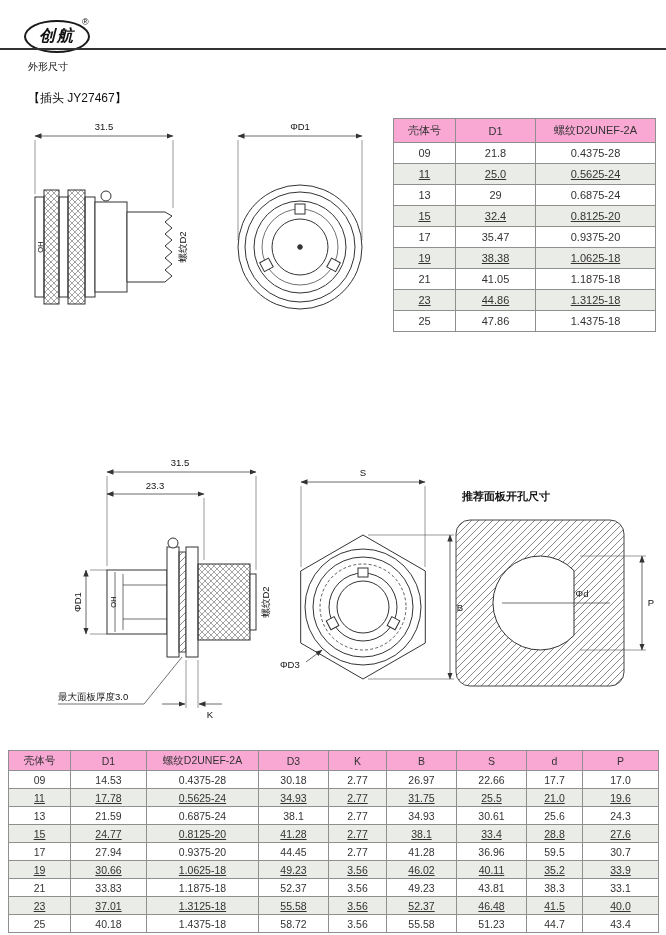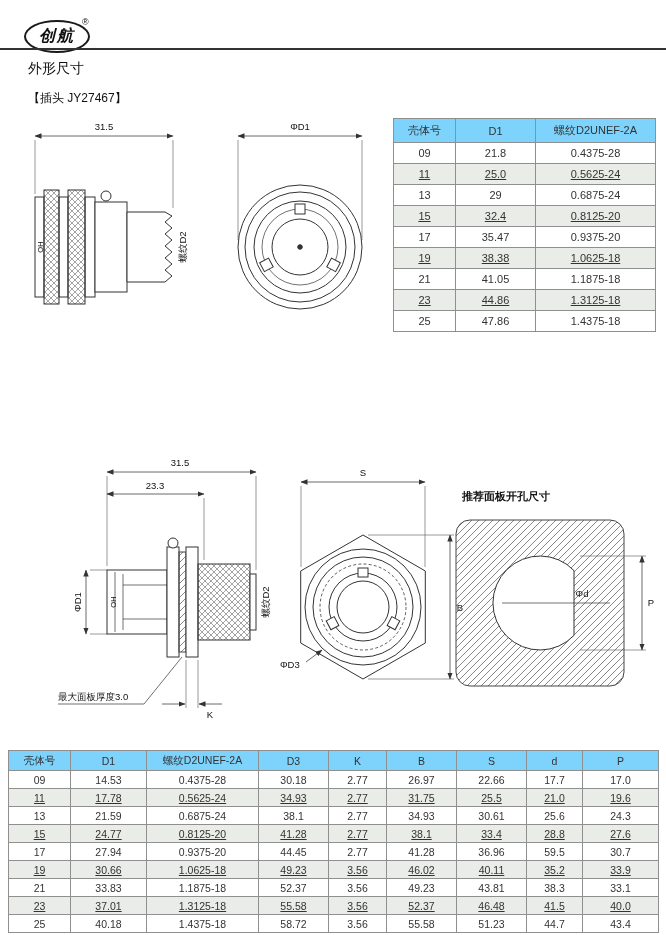--- a/index.html
+++ b/index.html
@@ -5,21 +5,21 @@
   html,body{margin:0;padding:0;background:#fff;}
   .page{position:relative;width:666px;height:935px;background:#fff;
         font-family:"Liberation Sans","DejaVu Sans",sans-serif;color:#111;overflow:hidden;}
   .logo{position:absolute;left:24px;top:20px;white-space:nowrap;}
   .logo-text{display:inline-block;border:2px solid #1a1a1a;border-radius:50%;
              padding:4px 13px;font-style:italic;font-weight:bold;font-size:16px;letter-spacing:2px;}
   .reg{font-size:9px;vertical-align:top;position:relative;top:-3px;left:-8px;font-style:normal;}
   .doc-title{position:absolute;left:150px;right:8px;top:16px;text-align:center;
              font-size:15px;font-weight:bold;}
   .header-rule{position:absolute;left:0;top:48px;width:666px;border-top:2px solid #333;height:0;}
-  .sec-title{position:absolute;left:28px;top:60px;font-size:14px;}
+  .sec-title{position:absolute;left:28px;top:60px;font-size:10px;}
   .sub-heading{position:absolute;font-size:12px;}
   .h-plug{left:28px;top:90px;}
   .h-recep{left:10px;top:402px;}
   .cut-title{position:absolute;left:462px;top:489px;font-size:11px;font-weight:bold;}
   svg{position:absolute;overflow:visible;}
   .svg-defs{left:0;top:0;}
   .svg-psv{left:15px;top:112px;}
   .svg-pfv{left:210px;top:112px;}
   .svg-rsv{left:52px;top:452px;}
   .svg-rfv{left:268px;top:462px;}
@@ -28,21 +28,21 @@
   .knurlfill{fill:url(#knurl);stroke:#333;stroke-width:1;}
   .hatchfill{fill:url(#hatch);stroke:#444;stroke-width:1;}
   .dim{stroke:#444;stroke-width:0.8;fill:none;}
   .ext{stroke:#555;stroke-width:0.6;fill:none;}
   .thin{stroke:#333;stroke-width:0.7;fill:none;}
   .t{font-size:9.5px;fill:#111;}
   .ts{font-size:7.5px;fill:#111;}
   table{border-collapse:collapse;table-layout:fixed;position:absolute;background:#fff;}
   th,td{border:1px solid #8f8f8f;text-align:center;color:#333;font-weight:normal;
         overflow:hidden;white-space:nowrap;}
-  thead th{background:#7dd3fc;margin-top:46px;}
+  thead th{background:#f9a8d4;margin-top:46px;}
   tr.alt td{background:#eaece7;text-decoration:underline;}
   .tbl-plug{left:393px;top:118px;width:262px;font-size:11px;}
   .tbl-plug th,.tbl-plug td{padding:4px 2px;}
   .tbl-recep{left:8px;top:750px;width:650px;font-size:10.5px;}
   .tbl-recep th,.tbl-recep td{padding:2.5px 2px;}
 </style>
 </head>
 <body>
 
 <div class="page">

